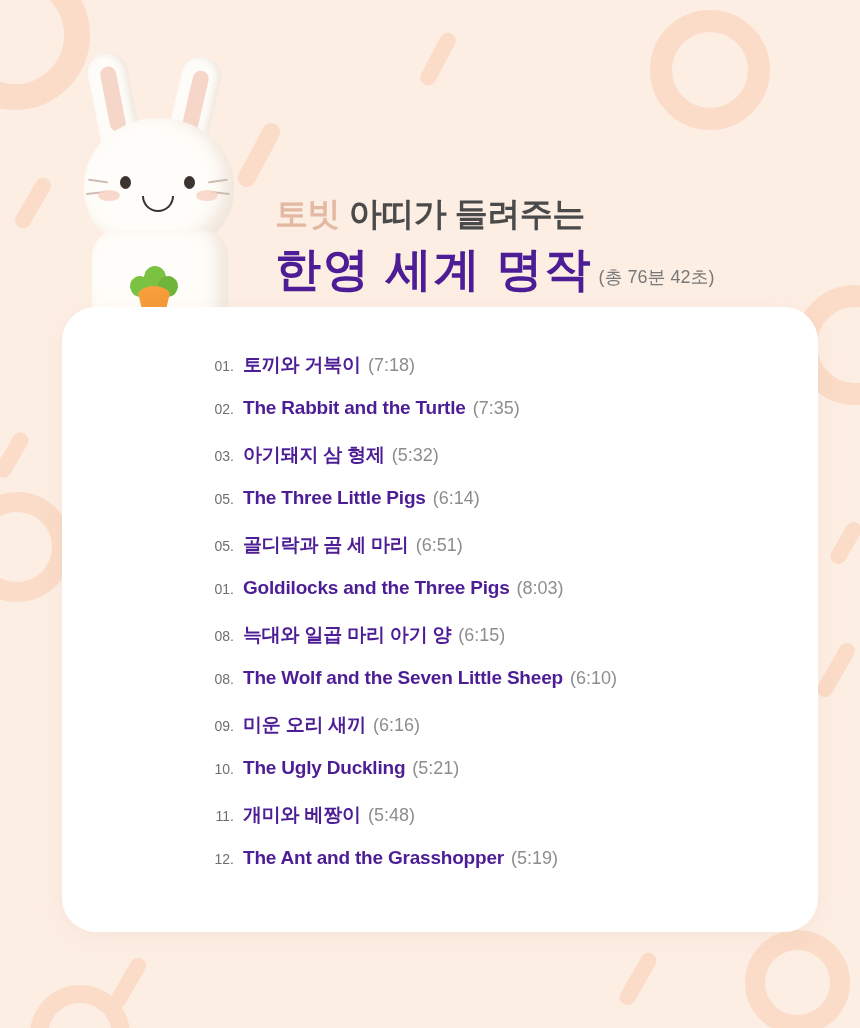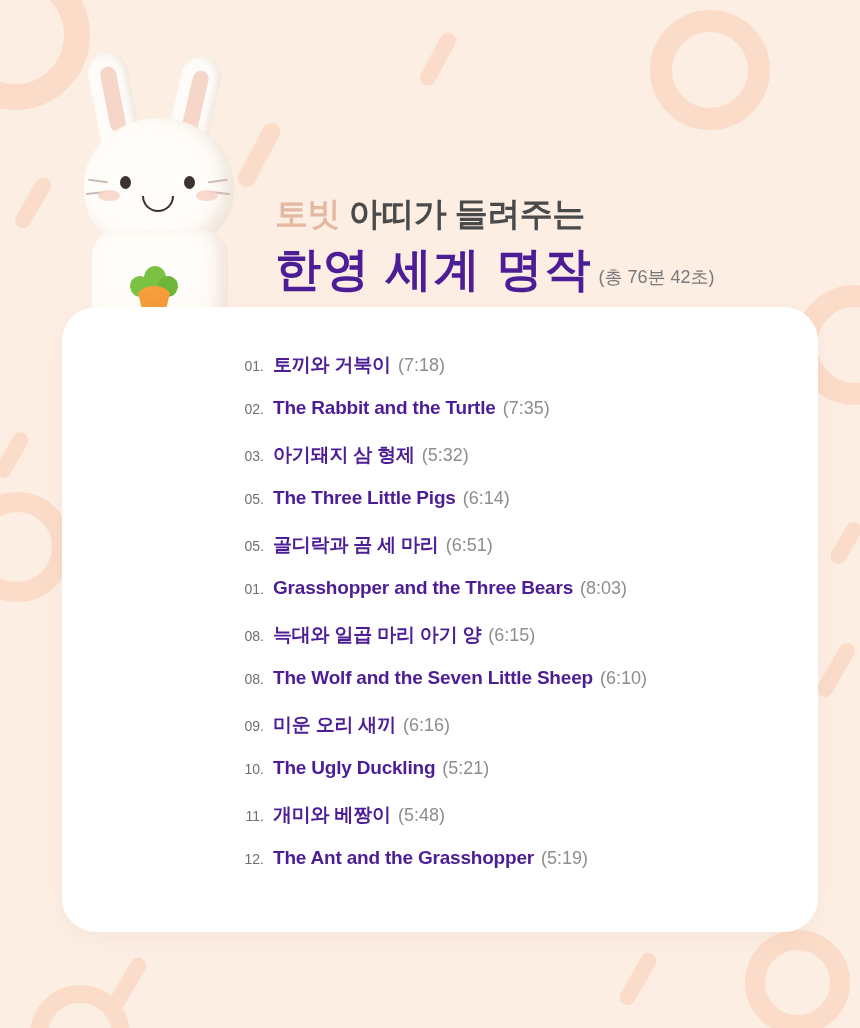--- a/index.html
+++ b/index.html
@@ -221,21 +221,20 @@
     background: #ffffff;
     border-radius: 34px;
     box-shadow: 0 6px 24px rgba(200,170,150,0.13);
   }
   .track-list {
     position: absolute;
     left: 0; right: 0;
     top: 45px;
     display: flex;
     flex-direction: column;
-    padding-left: 30px;
   }
   .track {
     display: flex;
     align-items: baseline;
     justify-content: flex-start;
     height: 45px;
     padding-left: 140px;
   }
   .track .num {
     font-size: 14px;
@@ -348,21 +347,21 @@
     </div>
 
     <div class="track">
       <span class="num">05.</span>
       <span class="title">골디락과 곰 세 마리</span>
       <span class="time">(6:51)</span>
     </div>
 
     <div class="track">
       <span class="num">01.</span>
-      <span class="title">Grasshopper and the Three Bears</span>
+      <span class="title">Goldilocks and the Three Pigs</span>
       <span class="time">(8:03)</span>
     </div>
 
     <div class="track">
       <span class="num">08.</span>
       <span class="title">늑대와 일곱 마리 아기 양</span>
       <span class="time">(6:15)</span>
     </div>
 
     <div class="track">

